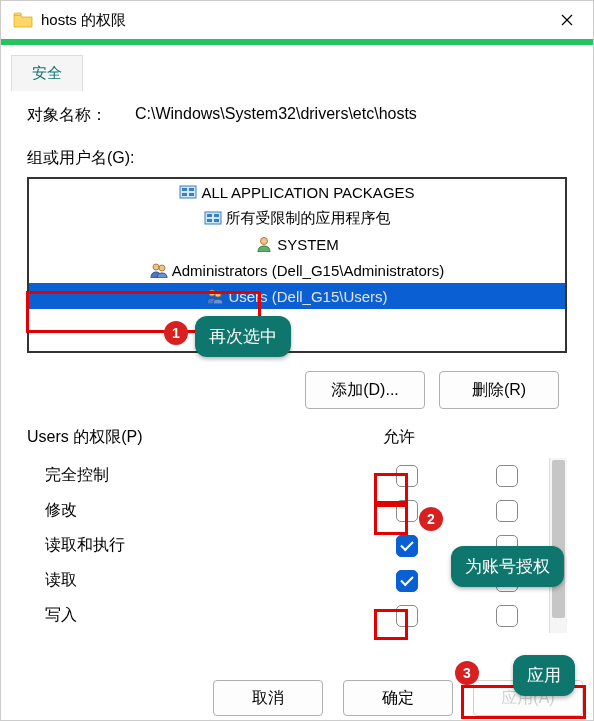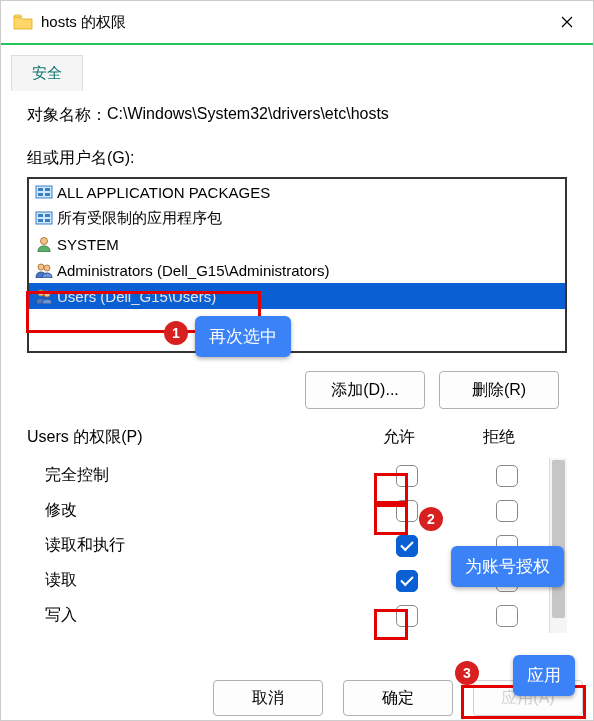--- a/index.html
+++ b/index.html
@@ -1,40 +1,40 @@
 <!DOCTYPE html>
 <html><head>
 <meta charset="utf-8">
 <style>
   * { box-sizing: border-box; font-family: "Microsoft YaHei", "Segoe UI", sans-serif; }
   body { margin: 0; background: #fff; width: 594px; height: 721px; overflow: hidden; position: relative; border: 1px solid #ccc; }
 
-  .titlebar { height: 44px; display: flex; align-items: center; padding: 0 6px; border-bottom: 2px solid #22c55e; }
+  .titlebar { height: 44px; display: flex; align-items: center; padding: 0 6px; border-bottom: 6px solid #22c55e; }
   .folder-icon { width: 20px; height: 16px; margin: 0 8px 0 6px; }
   .title-text { font-size: 15px; flex: 1; color: #000; }
   .close-btn { width: 40px; height: 30px; display: flex; align-items: center; justify-content: center; color: #000; font-size: 14px; }
 
   .tab-row { padding: 10px 10px 0 10px; }
   .tab { display: inline-block; padding: 8px 20px; background: #f5f5f5; border: 1px solid #ddd; border-bottom: none; font-size: 15px; color: #0f766e; }
 
   .content { padding: 14px 26px 0 26px; }
-  .obj-row { display: flex; font-size: 16px; color: #000; margin-bottom: 22px; }
+  .obj-row { display: flex; gap: 28px; font-size: 16px; color: #000; margin-bottom: 22px; }
   .obj-label { min-width: 78px; }
   .obj-value { }
 
   .section-label { font-size: 16px; color: #000; margin-bottom: 8px; }
 
   .listbox { border: 2px solid #333; height: 176px; position: relative; }
-  .listitem { height: 26px; display: flex; align-items: center; padding: 0 6px; font-size: 15px; gap: 4px; cursor: default; }
+  .listitem { height: 26px; display: flex; align-items: center; padding: 0 6px; font-size: 15px; gap: 4px; cursor: default; justify-content: center; }
   .listitem.selected { background: #0a5fd2; color: #e5e5e5; }
   .grp-icon { width: 18px; height: 16px; flex-shrink: 0; }
   .sys-icon { width: 18px; height: 16px; flex-shrink: 0; }
   .hl-red { position: absolute; border: 3px solid #e30000; pointer-events: none; }
   .badge { position: absolute; width: 24px; height: 24px; border-radius: 50%; background: #d82020; color: #fff; font-size: 14px; display: flex; align-items: center; justify-content: center; font-weight: 600; }
-  .tooltip { position: absolute; background: #3b82f6; color: #fff; padding: 9px 14px; font-size: 17px; border-radius: 6px; white-space: nowrap; box-shadow: 0 2px 4px rgba(0,0,0,.3); }
+  .tooltip { position: absolute; background: #0f766e; color: #fff; padding: 9px 14px; font-size: 17px; border-radius: 12px; white-space: nowrap; box-shadow: 0 2px 4px rgba(0,0,0,.3); }
 
   .btn-row { display: flex; justify-content: flex-end; gap: 14px; padding: 18px 8px 18px 0; }
   .win-btn { min-width: 120px; height: 38px; border: 1px solid #b0b0b0; border-radius: 4px; background: #fdfdfd; font-size: 16px; display: flex; align-items: center; justify-content: center; color: #000; gap: 2px; }
 
   .perm-header { display: flex; font-size: 16px; color: #000000; padding: 0 8px 10px 0; position: relative; }
   .perm-header .lbl { flex: 1; }
   .perm-cols { display: flex; width: 210px; }
   .perm-cols span { width: 100px; text-align: center; }
 
   .perm-area { position: relative; }
@@ -134,21 +134,20 @@
 
   <div class="btn-row">
     <div class="win-btn">添加(D)...</div>
     <div class="win-btn">删除(R)</div>
   </div>
 
   <div class="perm-header">
     <span class="lbl">Users 的权限(P)</span>
     <div class="perm-cols">
       <span>允许</span>
-      <span>拒绝</span>
     </div>
   </div>
 
   <div class="perm-area">
     <div class="perm-list" id="permlist">
         <div class="perm-row">
           <span class="plbl">完全控制</span>
           <div class="perm-boxes">
             <div class="cbwrap">
               <div class="cb"></div>

